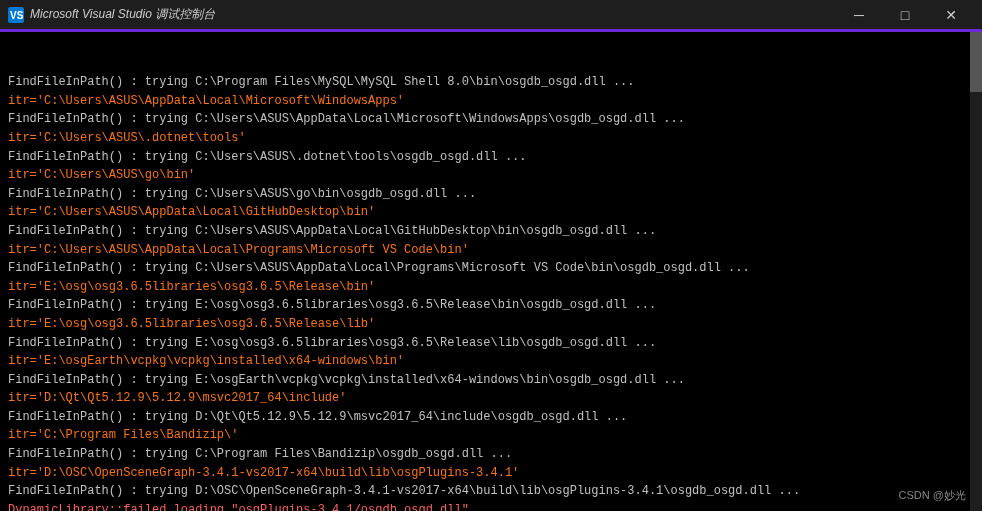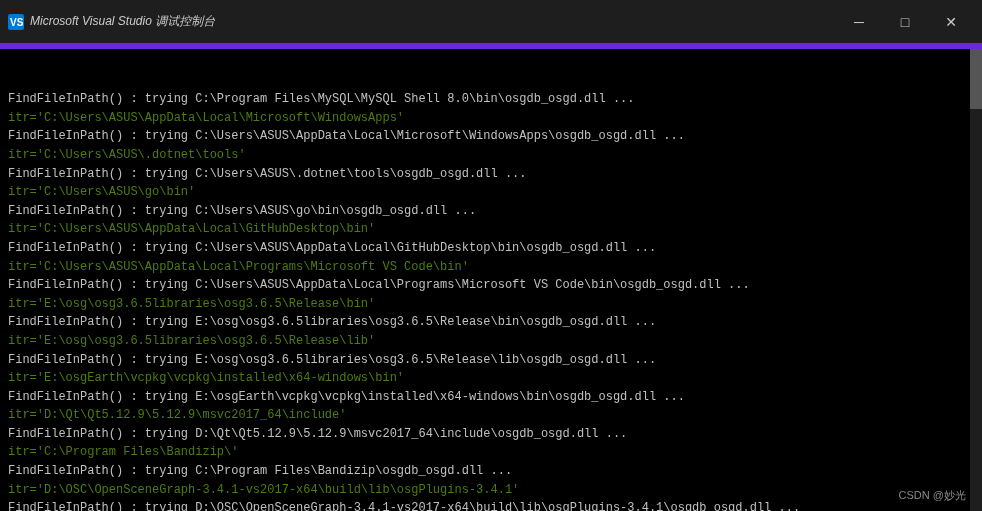--- a/index.html
+++ b/index.html
@@ -18,26 +18,26 @@
 
     .window {
       width: 982px;
       height: 511px;
       display: flex;
       flex-direction: column;
       background: #1e1e1e;
     }
 
     .title-bar {
-      height: 49px;
+      height: 32px;
       background: #1e1e1e;
       display: flex;
       align-items: center;
       padding: 0 8px;
-      border-bottom: 6px solid #6d28d9;
+      border-bottom: 3px solid #6d28d9;
       flex-shrink: 0;
     }
 
     .title-bar-icon {
       width: 16px;
       height: 16px;
       margin-right: 6px;
       flex-shrink: 0;
     }
 
@@ -83,21 +83,21 @@
       white-space: pre;
       overflow: hidden;
     }
 
     .console-line {
       display: block;
       color: #c0c0c0;
     }
 
     .console-line.itr {
-      color: #4d7c0f;
+      color: #f97316;
     }
 
     .console-line.error {
       color: #ff6060;
     }
 
     .scrollbar {
       position: absolute;
       right: 0;
       top: 0;

